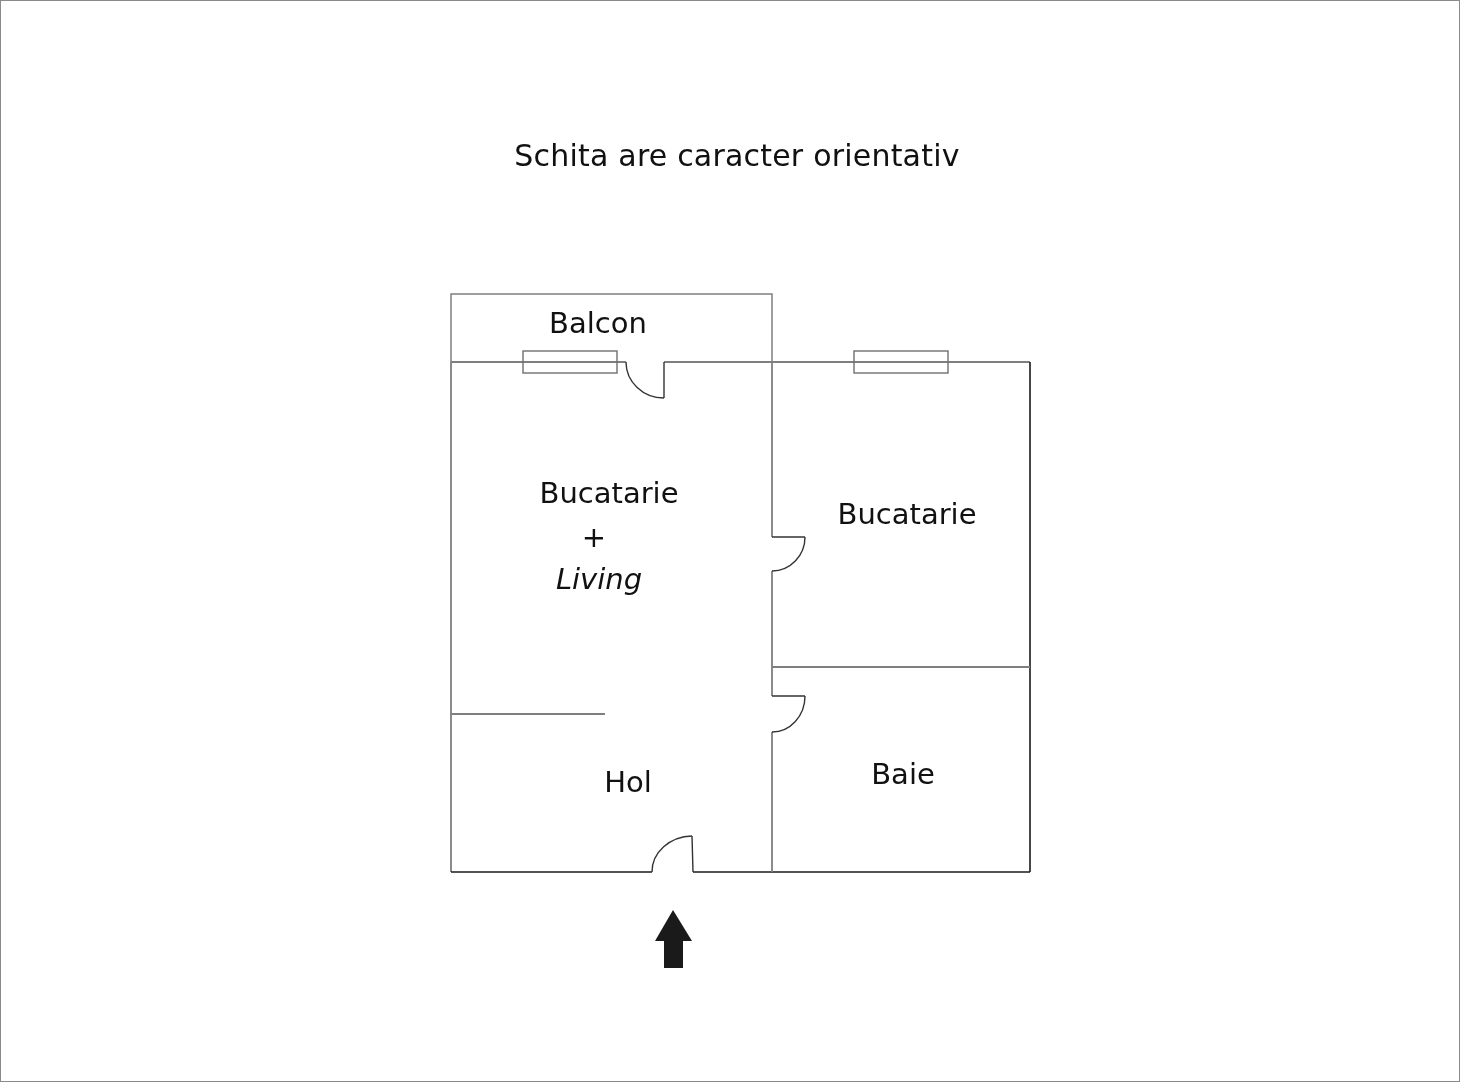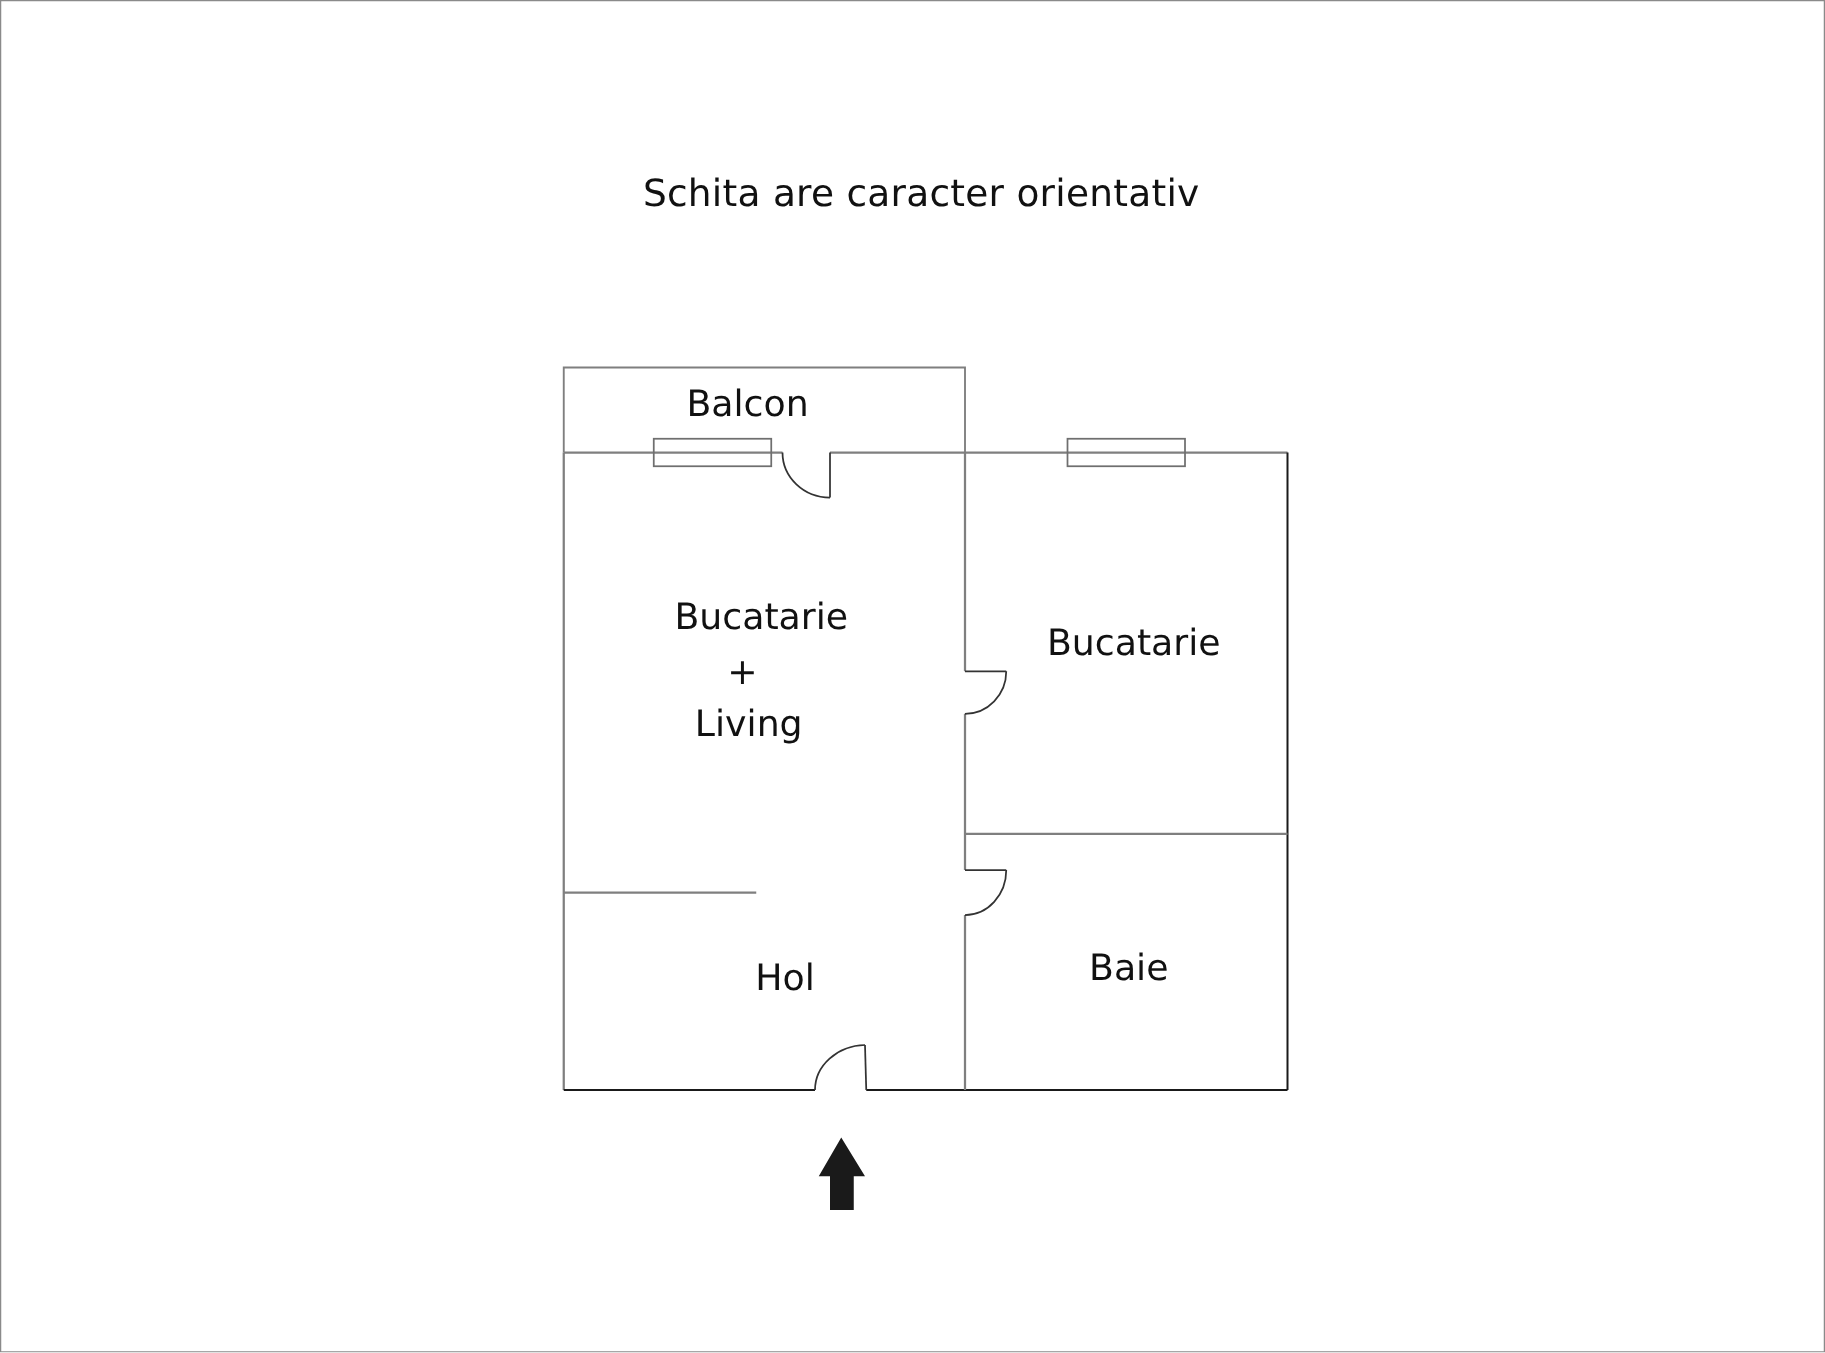--- a/index.html
+++ b/index.html
@@ -105,16 +105,16 @@
   <line x1="772" y1="667" x2="1030" y2="667" stroke="#7f7f7f" stroke-width="1.8"></line>
 
   <line x1="451" y1="714" x2="605" y2="714" stroke="#7f7f7f" stroke-width="1.8"></line>
 
   <polygon points="673,910 692,941 683,941 683,968 664,968 664,941 655,941" fill="#1a1a1a"></polygon>
 </svg>
 
 <div class="room-label" style="left:598px; top:306px;">Balcon</div>
 <div class="room-label" style="left:609px; top:476px;">Bucatarie</div>
 <div class="room-label" style="left:594px; top:520px;">+</div>
-<div class="room-label" style="left:599px; top:562px;">Living</div>
+<div class="room-label" style="left:599px; top:562px;font-style:italic;">Living</div>
 <div class="room-label" style="left:907px; top:497px;">Bucatarie</div>
 <div class="room-label" style="left:596px; top:765px;margin-left:32px;">Hol</div>
 <div class="room-label" style="left:903px; top:757px;">Baie</div>
 
 </body></html>

